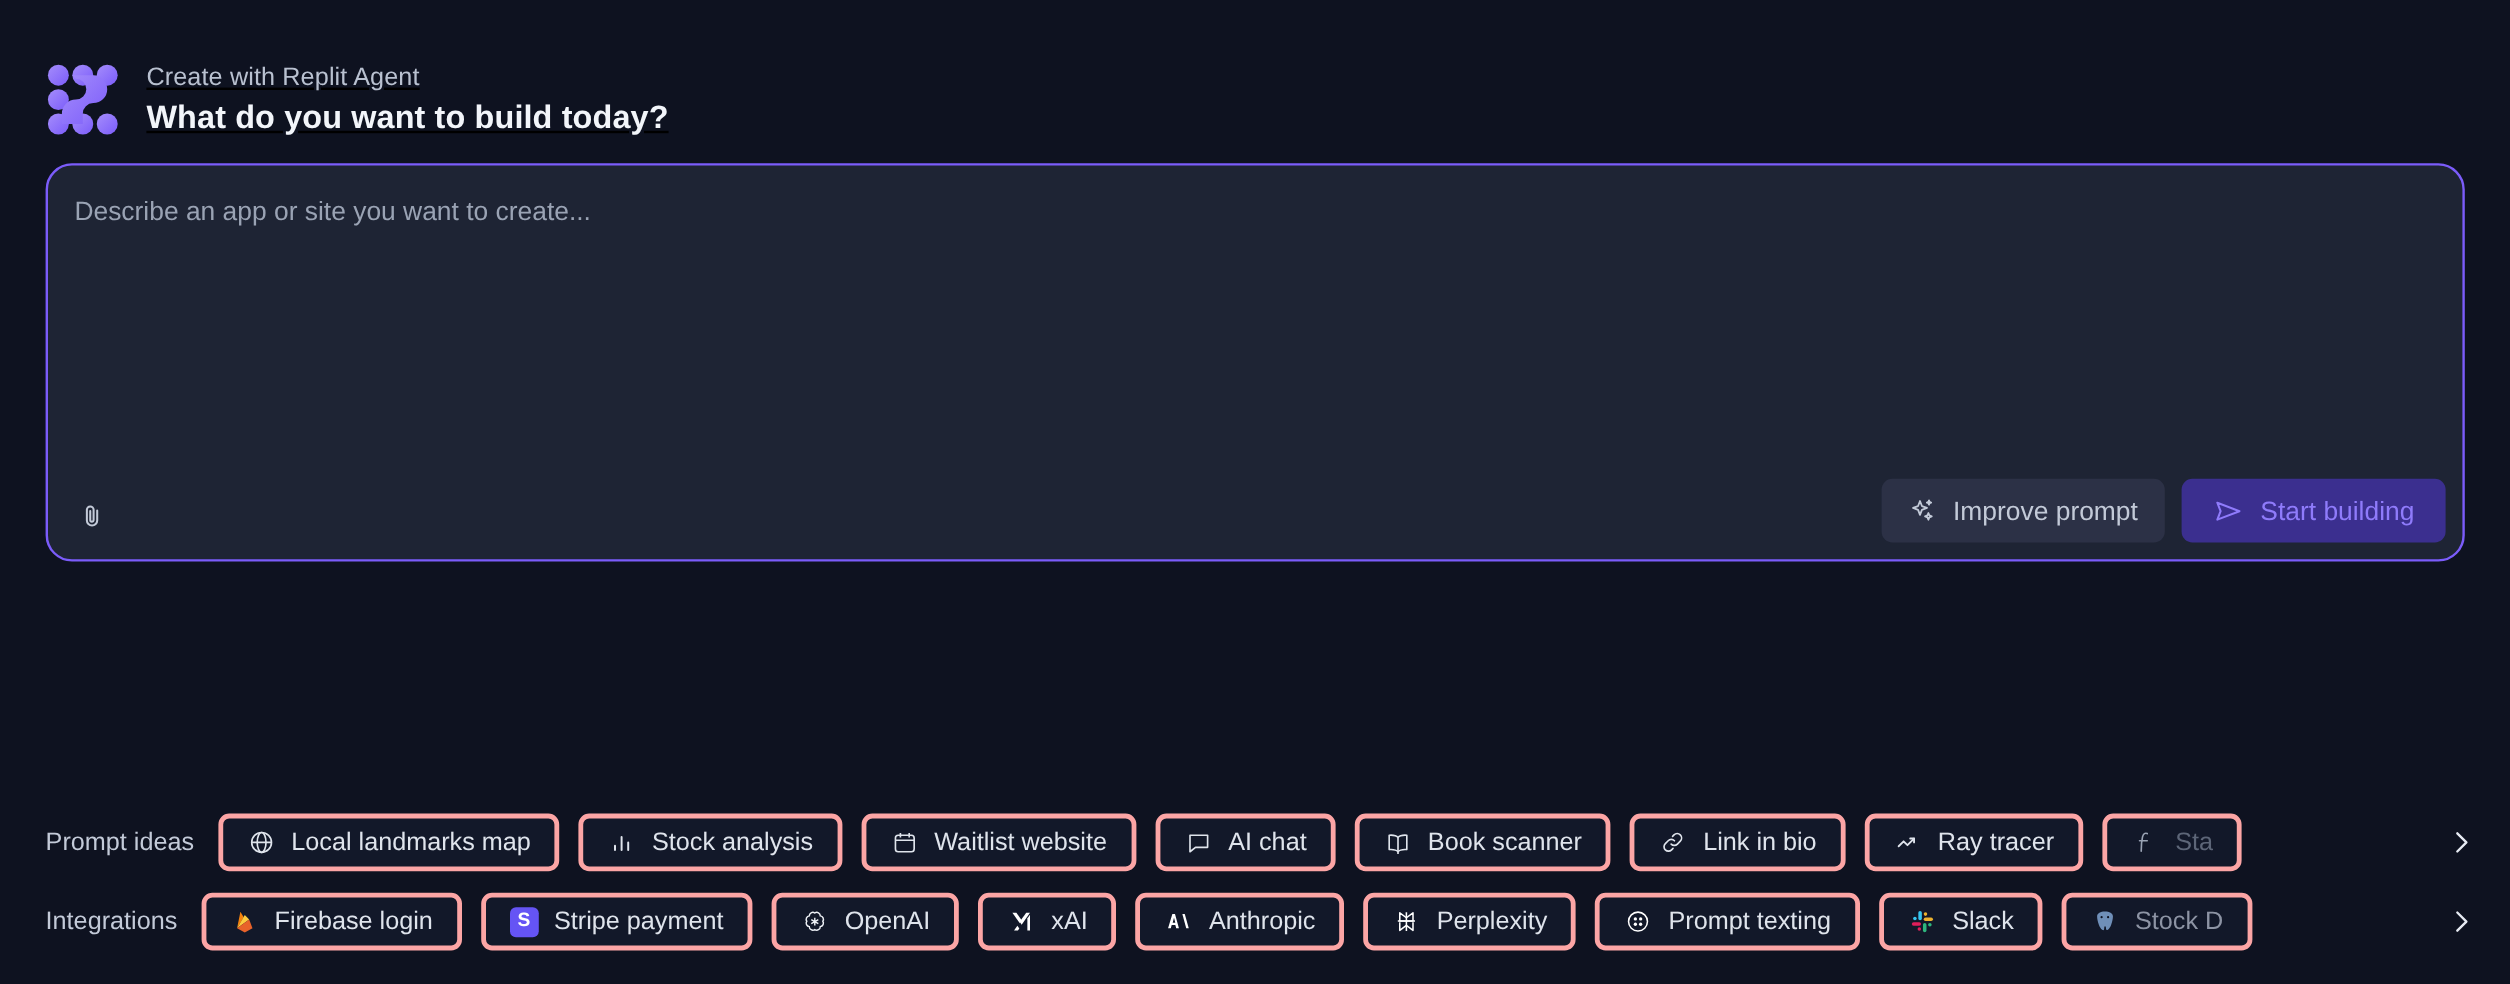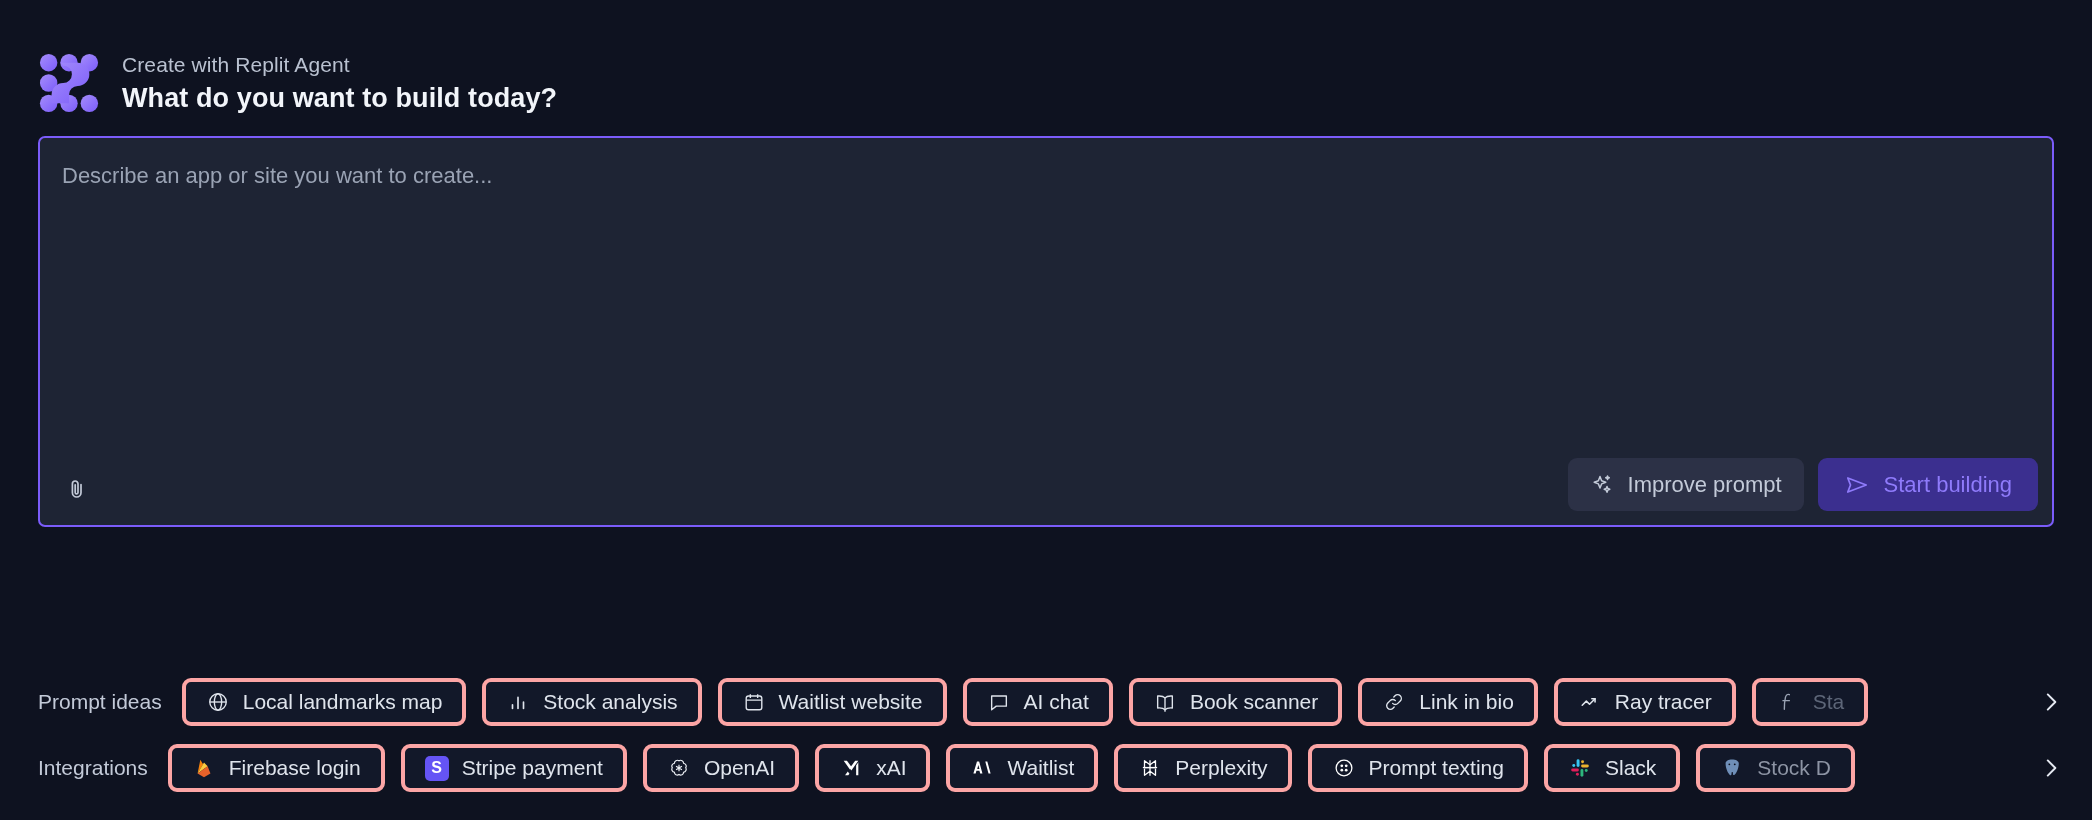--- a/index.html
+++ b/index.html
@@ -2,35 +2,35 @@
 <html><head>
 <meta charset="utf-8">
 <style>
   * { box-sizing: border-box; margin: 0; padding: 0; }
   html, body {
     width: 2092px; height: 820px;
     background: #0e1220;
     font-family: "Liberation Sans", sans-serif;
     overflow: hidden;
   }
-  .page { position: relative; width: 2092px; height: 820px; padding: 0 38px; }
+  .page { position: relative; width: 2092px; height: 820px; padding: 0 38px; text-decoration: underline; }
 
   
   .header { display: flex; align-items: center; gap: 22px; padding-top: 52px; }
   .logo { width: 62px; height: 62px; flex: none; display:block; }
   .header-text { display: flex; flex-direction: column; gap: 6px; }
   .eyebrow { font-size: 21px; color: #b9c1d0; letter-spacing: .1px; }
   .headline { font-size: 27px; font-weight: 700; color: #f2f5fa; letter-spacing: .1px; }
 
   
   .composer {
     margin-top: 22px;
-    height: 391px;
+    height: 332px;
     border: 2px solid #7b5cfa;
-    border-radius: 7px;
+    border-radius: 22px;
     background: #1e2434;
     position: relative;
   }
   .composer-placeholder {
     position: absolute; left: 22px; top: 25px;
     font-size: 22px; color: #9aa3b4;
   }
   .attach-btn {
     position: absolute; left: 18px; bottom: 17px;
     width: 38px; height: 38px; border-radius: 8px;
@@ -277,21 +277,21 @@
           <span>xAI</span>
         </button>
 
         <button class="chip">
           <span class="ic">
             <svg width="22" height="22" viewBox="0 0 24 24" fill="#ffffff">
               <path d="M6.5 5h2.4l3.6 13h-2.5l-.8-2.9H5.9L5.1 18H2.6zm.3 8h2.4l-1.2-4.4z"></path>
               <path d="M15.6 5h2.2l3.6 13h-2.3z"></path>
             </svg>
             </span>
-          <span>Waitlist</span>
+          <span>Anthropic</span>
         </button>
 
         <button class="chip">
           <span class="ic">
             <svg width="22" height="22" viewBox="0 0 24 24" fill="none" stroke="#ffffff" stroke-width="1.4" stroke-linejoin="round">
               <path d="M12 3.5v17"></path>
               <path d="M12 8.5L6 4v7.5h12V4z"></path>
               <path d="M6 12.5V20l6-4.5 6 4.5v-7.5"></path>
               <path d="M4.2 11.5h15.6"></path>
             </svg>

